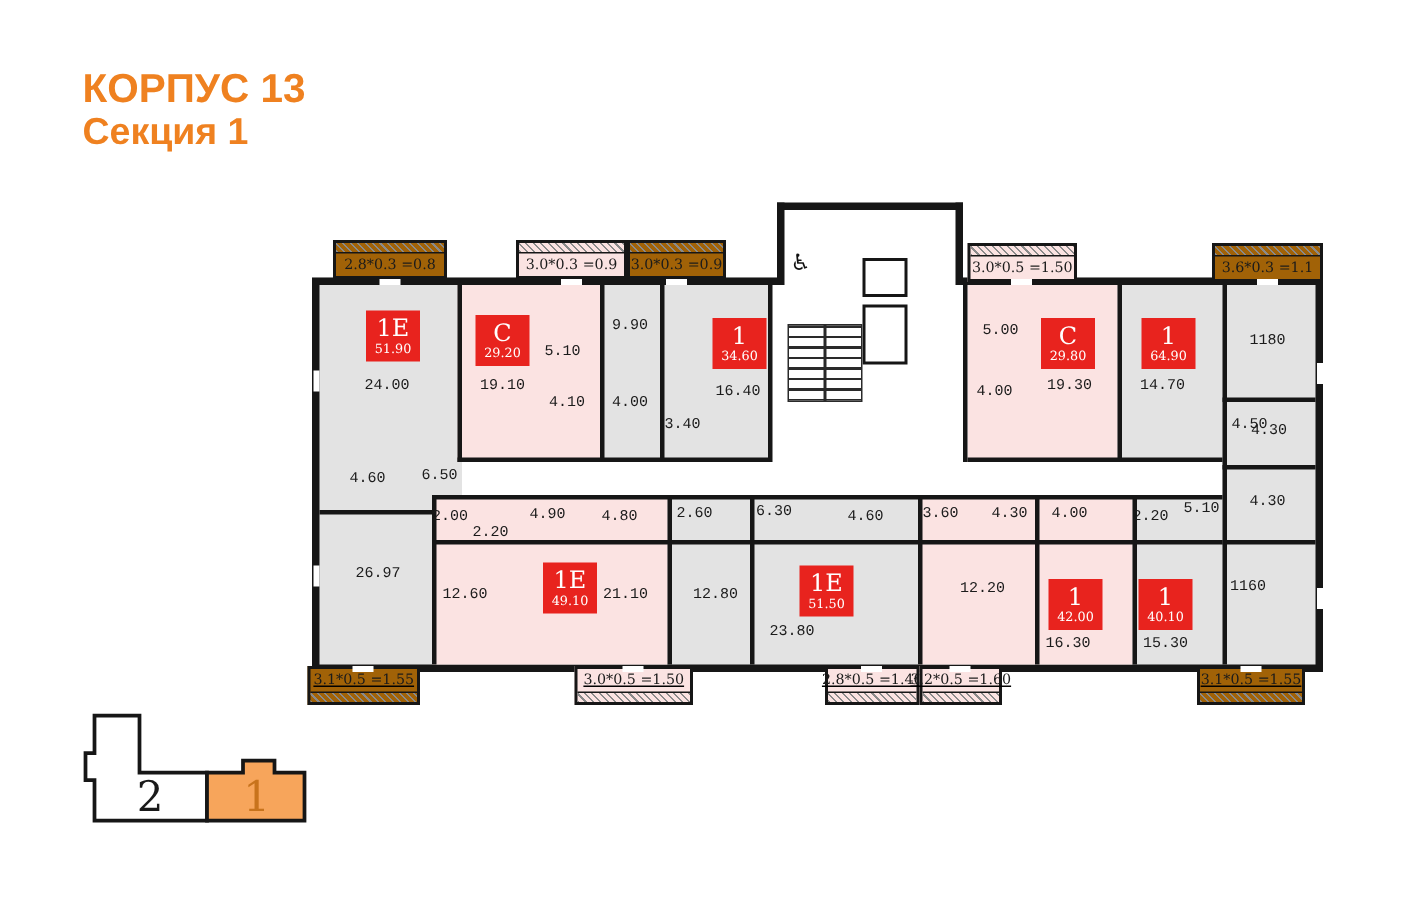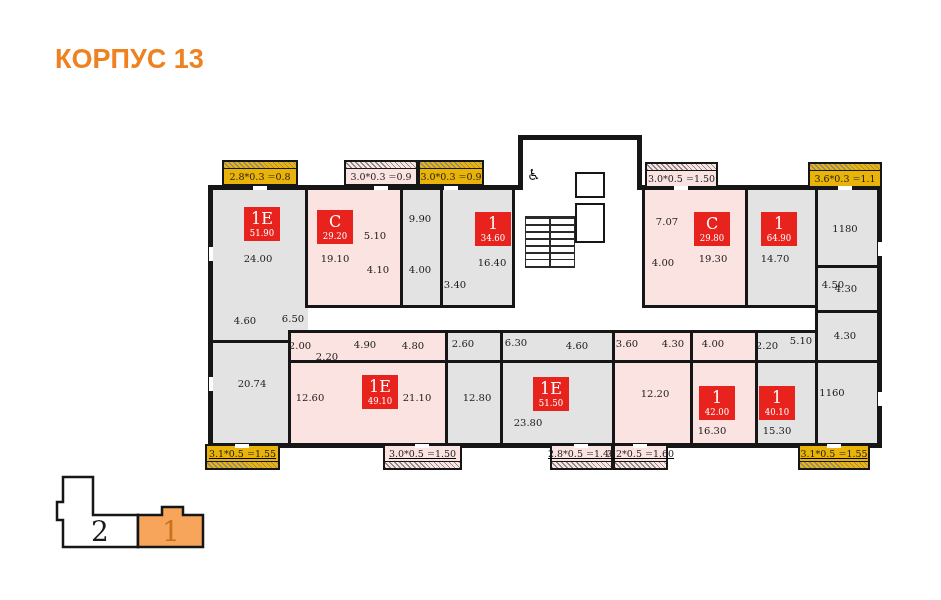--- a/index.html
+++ b/index.html
@@ -11,25 +11,25 @@
   .hdr .b { font-size:27px; color:#ef8120; line-height:1.12; }
   .hdr .s { font-size:25px; color:#ef8120; line-height:1.18; }
   .hdr .p { font-size:18px; color:#231f20; line-height:1.5; }
   
   .plan { position:absolute; left:205px; top:132px; width:682px; height:348px; }
   .abs  { position:absolute; }
   .body-rect { left:3px; top:53px; width:674px; height:263px; border:5px solid #161616; background:#e3e3e3; z-index:1; }
   .bump { left:313px; top:3px; width:124px; height:55px; border:5px solid #161616; border-bottom:none; background:#fff; z-index:2; }
   .zone { position:absolute; z-index:2; }
   .pink { background:#fbe3e2; }
-  .grayz{ background:#eab308; }
+  .grayz{ background:#a16207; }
   .whitez{ background:#ffffff; }
   .wall { position:absolute; background:#161616; z-index:3; }
   .win  { position:absolute; background:#ffffff; z-index:4; }
-  .rm   { position:absolute; transform:translate(-50%,-50%); font-size:10px; color:#1b1b1b; white-space:nowrap; z-index:5; }
+  .rm   { position:absolute; transform:translate(-50%,-50%); font-size:10px; color:#1b1b1b; white-space:nowrap; z-index:5;font-family:Liberation Mono, monospace; }
   .badge{ position:absolute; width:36px; height:34px; background:#e8231e; color:#fff; display:flex; flex-direction:column;
           align-items:center; justify-content:center; line-height:1; z-index:6; cursor:pointer; }
   .badge .bt { font-size:16px; }
   .badge .ba { font-size:8.5px; margin-top:2px; }
   .balc { position:absolute; height:26px; border:2px solid #161616; z-index:2; display:flex; justify-content:center; }
   .balc .bl { font-size:9.5px; color:#1b1b1b; white-space:nowrap; }
   .balc .hz { position:absolute; left:0; right:0; height:7px;
               background:repeating-linear-gradient(45deg,#8a8a8a 0 1px,rgba(255,255,255,0) 1px 3.5px); }
   .balc.top { align-items:flex-end; padding-bottom:2px; }
   .balc.top .hz { top:0; border-bottom:1px solid #161616; }
@@ -47,20 +47,21 @@
   .secd.inactive { color:#1a1a1a; }
   .secd.active { color:#c8731c; }
 </style>
 </head>
 <body>
 
 <div class="canvas">
 
   <div class="hdr">
     <div class="b">КОРПУС 13</div>
+    <div class="s">Секция 1</div>
   </div>
 
   <div class="plan">
 
     <div class="abs body-rect"></div>
     <div class="abs bump"></div>
 
     <div class="zone pink" style="left:100px;top:58px;width:95px;height:118px"></div>
     <div class="zone pink" style="left:440px;top:58px;width:100px;height:118px"></div>
     <div class="zone pink" style="left:83px;top:198px;width:157px;height:113px"></div>
@@ -189,30 +190,30 @@
     </div>
 
     <span class="rm" style="left:53px;top:126px">24.00</span>
     <span class="rm" style="left:130px;top:126px">19.10</span>
     <span class="rm" style="left:170px;top:103px">5.10</span>
     <span class="rm" style="left:173px;top:137px">4.10</span>
     <span class="rm" style="left:215px;top:137px">4.00</span>
     <span class="rm" style="left:215px;top:86px">9.90</span>
     <span class="rm" style="left:287px;top:130px">16.40</span>
     <span class="rm" style="left:250px;top:152px">3.40</span>
-    <span class="rm" style="left:462px;top:89px">7.07</span>
+    <span class="rm" style="left:462px;top:89px">5.00</span>
     <span class="rm" style="left:508px;top:126px">19.30</span>
     <span class="rm" style="left:458px;top:130px">4.00</span>
     <span class="rm" style="left:570px;top:126px">14.70</span>
     <span class="rm" style="left:628px;top:152px">4.50</span>
     <span class="rm" style="left:641px;top:156px">4.30</span>
     <span class="rm" style="left:640px;top:96px">1180</span>
     <span class="rm" style="left:40px;top:188px">4.60</span>
     <span class="rm" style="left:88px;top:186px">6.50</span>
-    <span class="rm" style="left:47px;top:251px">20.74</span>
+    <span class="rm" style="left:47px;top:251px">26.97</span>
     <span class="rm" style="left:95px;top:213px">2.00</span>
     <span class="rm" style="left:122px;top:224px">2.20</span>
     <span class="rm" style="left:160px;top:212px">4.90</span>
     <span class="rm" style="left:208px;top:213px">4.80</span>
     <span class="rm" style="left:105px;top:265px">12.60</span>
     <span class="rm" style="left:212px;top:265px">21.10</span>
     <span class="rm" style="left:258px;top:211px">2.60</span>
     <span class="rm" style="left:311px;top:210px">6.30</span>
     <span class="rm" style="left:272px;top:265px">12.80</span>
     <span class="rm" style="left:372px;top:213px">4.60</span>

